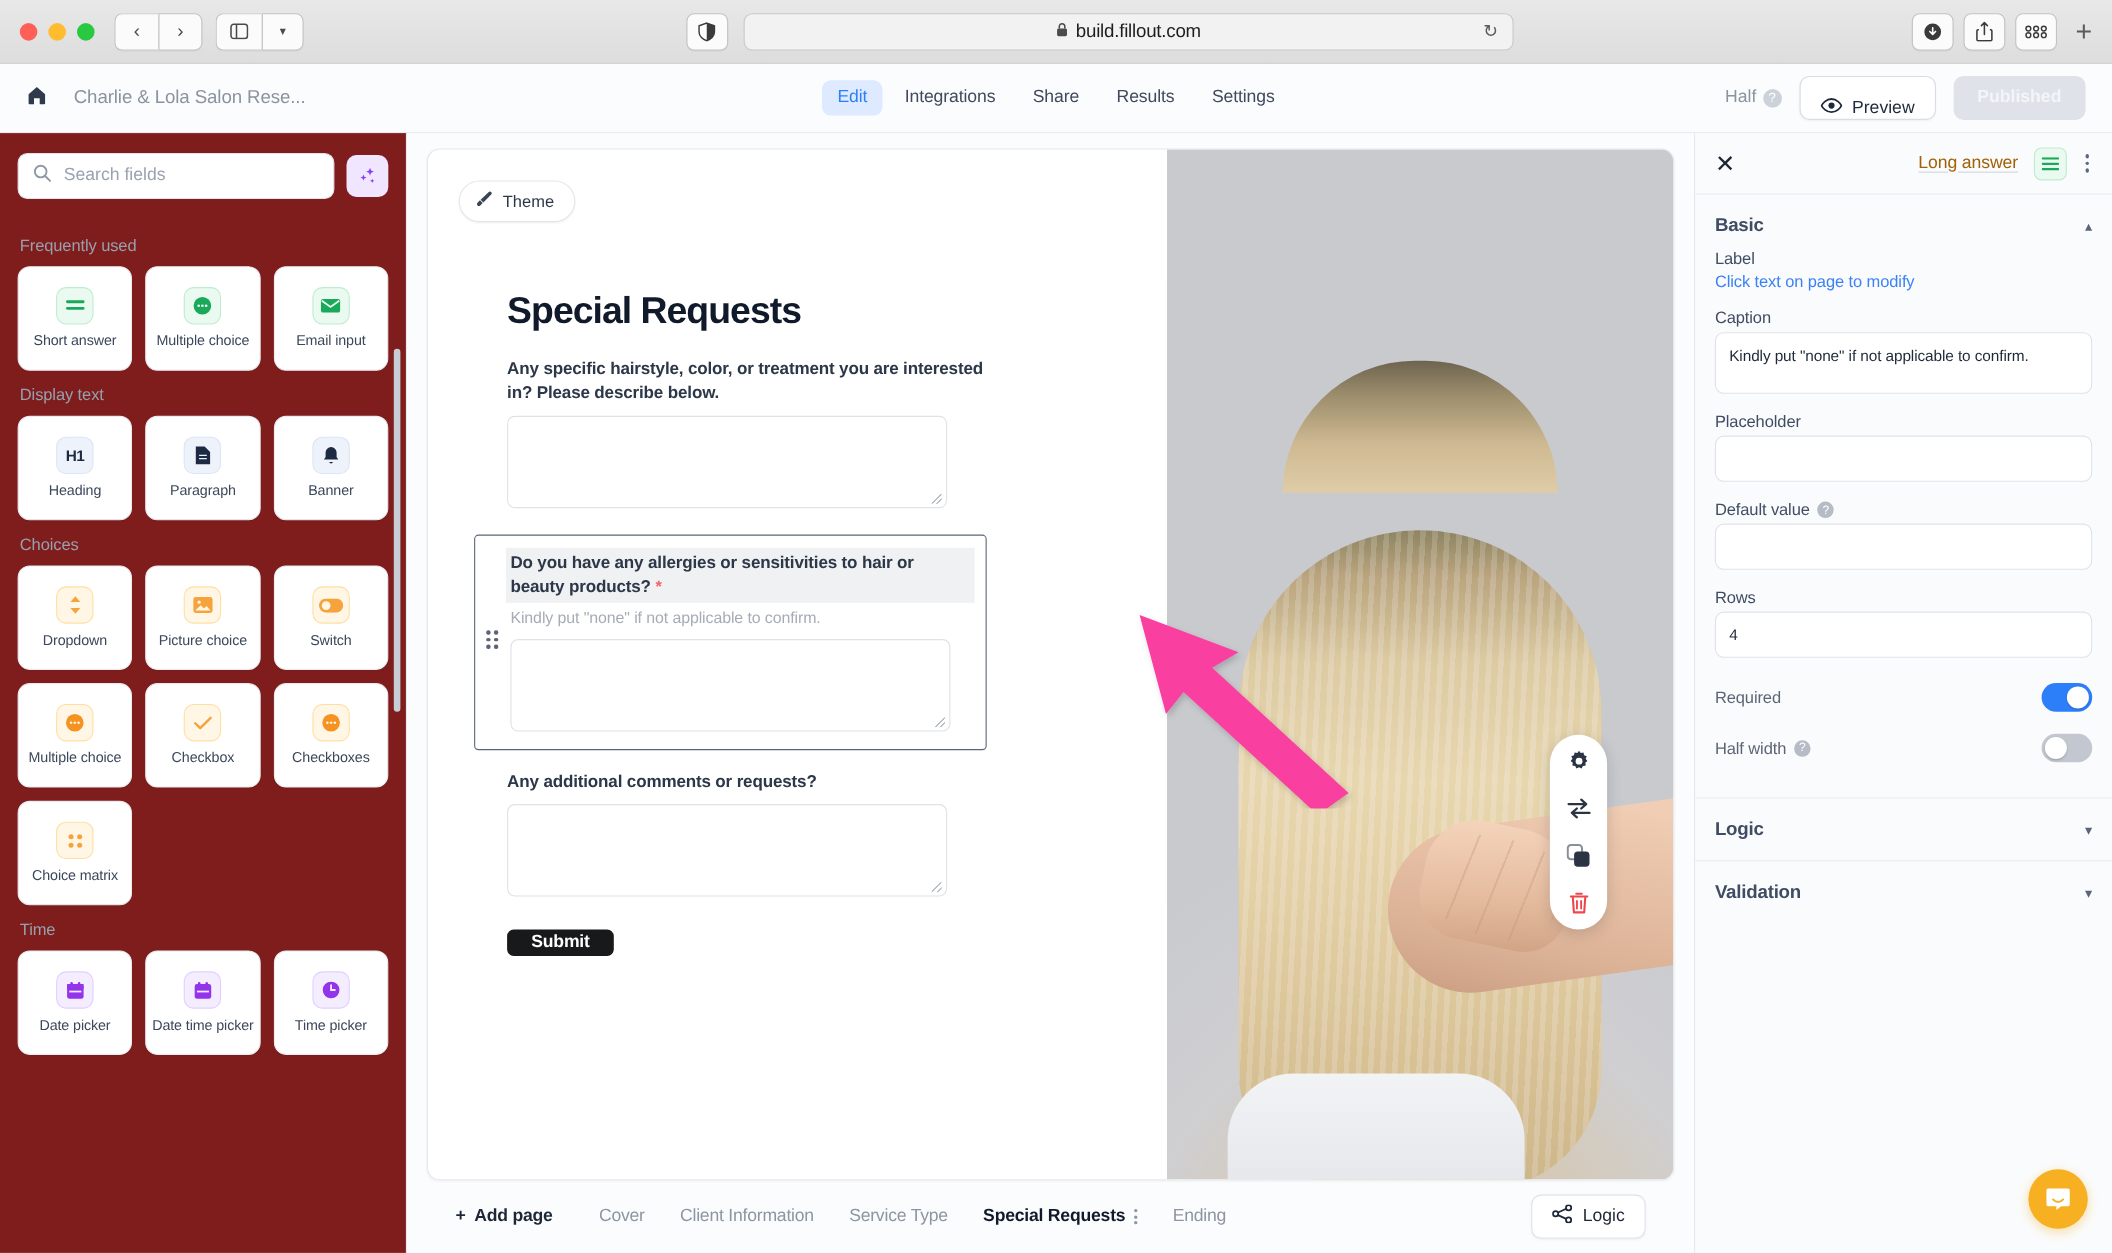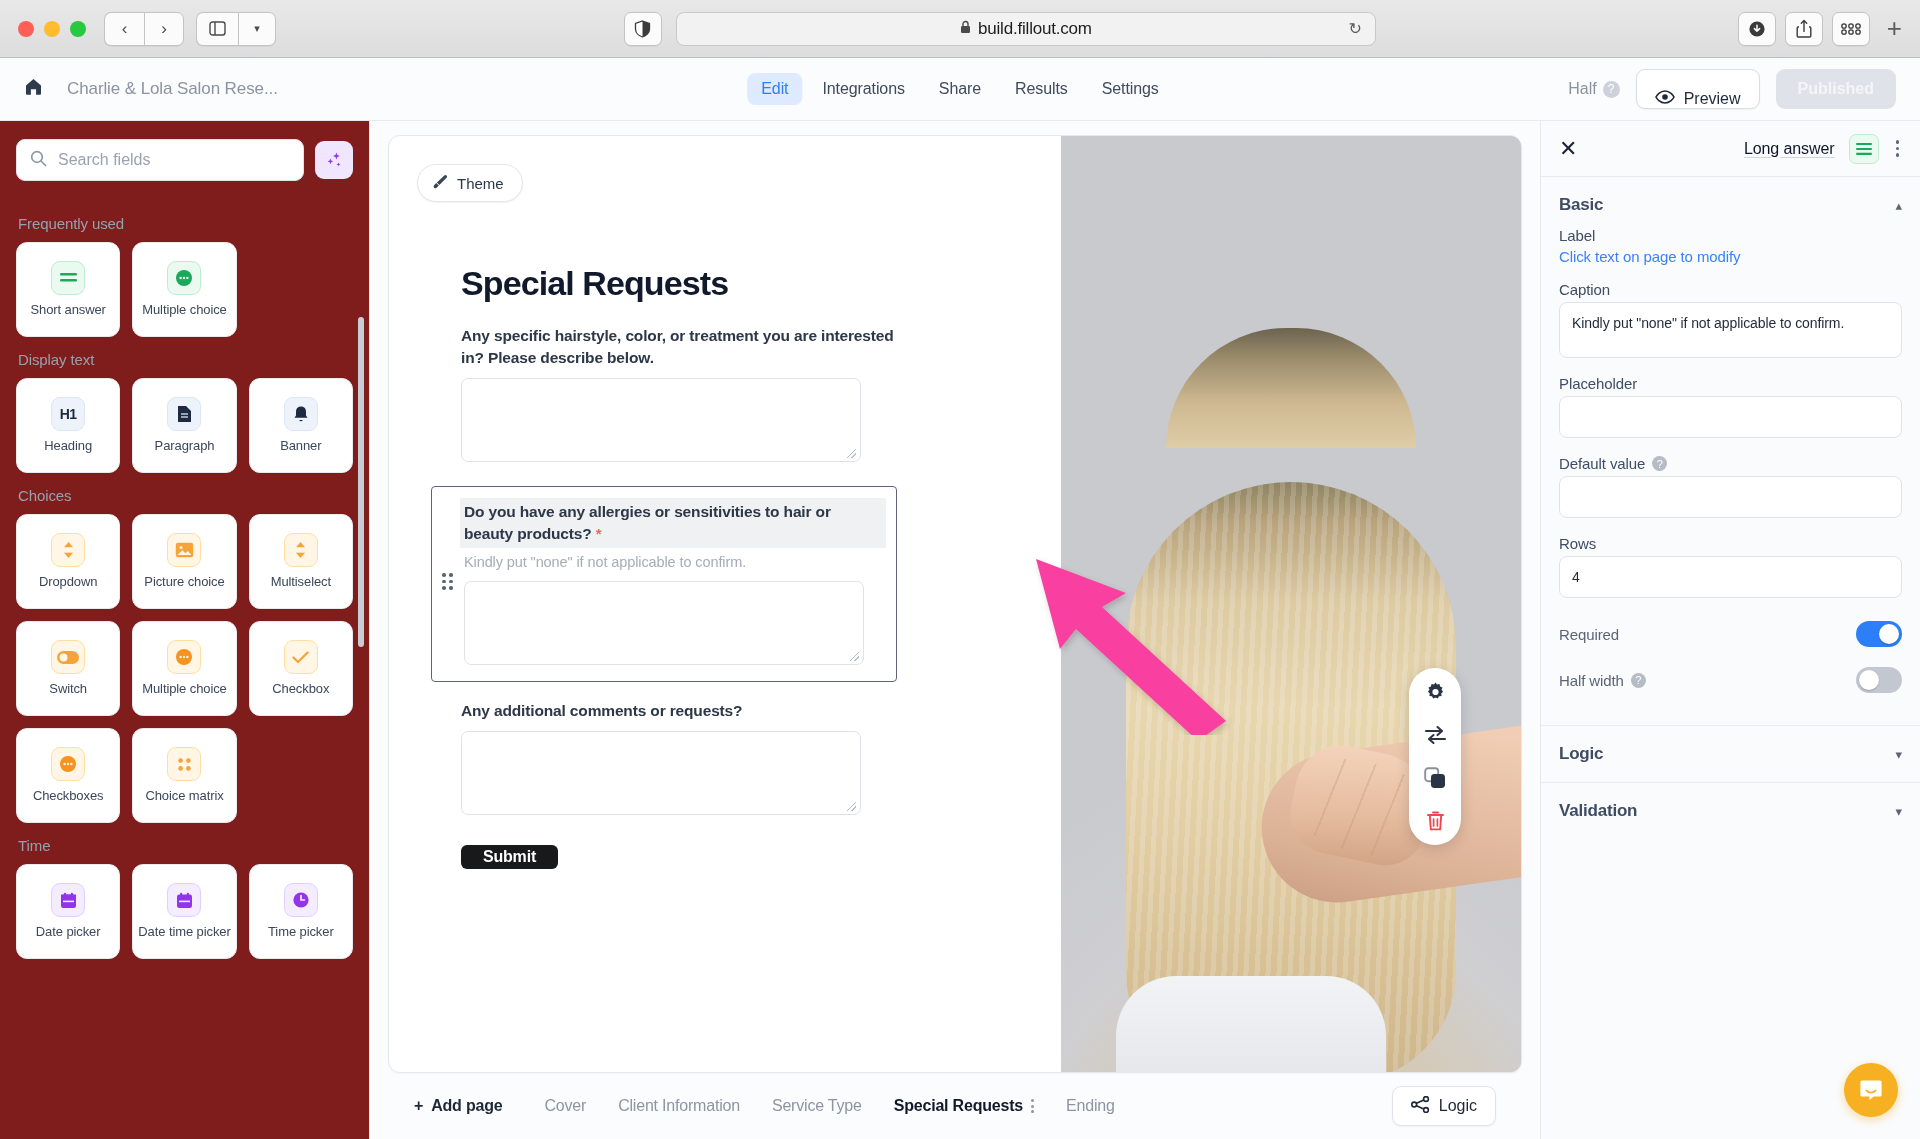--- a/index.html
+++ b/index.html
@@ -341,21 +341,21 @@
     display: flex; flex-direction: column;
     position: relative;
   }
   .rp-header {
     height: 56px; display: flex; align-items: center;
     padding: 0 18px; gap: 14px;
     border-bottom: 1px solid #e9ebef;
   }
   .rp-close { font-size: 22px; color: #1b2433; font-weight: 300; }
   .rp-type {
-    margin-left: auto; font-size: 16px; color: #0f172a;
+    margin-left: auto; font-size: 16px; color: #a16207;
     text-decoration: underline; text-decoration-color: #cfd5de;
     text-underline-offset: 3px; letter-spacing: -0.1px;
   }
   .rp-typeicon {
     width: 30px; height: 30px; border-radius: 7px;
     background: #eafaf0; border: 1px solid #bfeccf;
     display: flex; align-items: center; justify-content: center;
   }
   .rp-dots { display: flex; flex-direction: column; gap: 3px; padding: 0 3px; }
   .rp-dots i { width: 3.5px; height: 3.5px; border-radius: 50%; background: #5a6780; display:block; }
@@ -565,20 +565,29 @@
                 <circle cx="10" cy="10" r="8" fill="#1aa85a"></circle>
                 <g fill="#eafaf0">
                   <circle cx="6.6" cy="10" r="1.2"></circle>
                   <circle cx="10" cy="10" r="1.2"></circle>
                   <circle cx="13.4" cy="10" r="1.2"></circle>
                 </g>
               </svg>
           </div>
           <div class="lbl">Multiple choice</div>
         </div>
+        <div class="field-card">
+          <div class="field-icon green">
+            <svg width="19" height="14" viewBox="0 0 19 14">
+                <rect x=".8" y=".8" width="17.4" height="12.4" rx="2" fill="#1aa85a"></rect>
+                <path d="M1.6 2.4 9.5 8l7.9-5.6" fill="none" stroke="#eafaf0" stroke-width="1.7"></path>
+              </svg>
+          </div>
+          <div class="lbl">Email input</div>
+        </div>
       </div>
 
       <div class="group-label">Display text</div>
       <div class="fields-grid">
         <div class="field-card">
           <div class="field-icon blue">
             <span style="font-size:14px;font-weight:700;color:#1d2a42;letter-spacing:-0.5px;">H1</span>
           </div>
           <div class="lbl">Heading</div>
         </div>
@@ -618,29 +627,20 @@
         </div>
         <div class="field-card">
           <div class="field-icon amber">
             <svg width="19" height="16" viewBox="0 0 19 16">
                 <rect x=".8" y=".8" width="17.4" height="14.4" rx="2.2" fill="#f5a33a"></rect>
                 <circle cx="6" cy="5.4" r="1.5" fill="#fff6e5"></circle>
                 <path d="M2.5 13 7.4 8.2l3 3 2.4-2.2 3.7 4Z" fill="#fff6e5"></path>
               </svg>
           </div>
           <div class="lbl">Picture choice</div>
-        </div>
-        <div class="field-card">
-          <div class="field-icon amber">
-            <svg width="13" height="18" viewBox="0 0 13 18" fill="#f5a33a">
-                <path d="M6.5 1 11 6.2H2Z"></path>
-                <path d="M6.5 17 2 11.8h9Z"></path>
-              </svg>
-          </div>
-          <div class="lbl">Multiselect</div>
         </div>
 
         <div class="field-card">
           <div class="field-icon amber">
             <svg width="22" height="13" viewBox="0 0 22 13">
                 <rect width="22" height="13" rx="6.5" fill="#f5a33a"></rect>
                 <circle cx="6.5" cy="6.5" r="4" fill="#fff6e5"></circle>
               </svg>
           </div>
           <div class="lbl">Switch</div>

